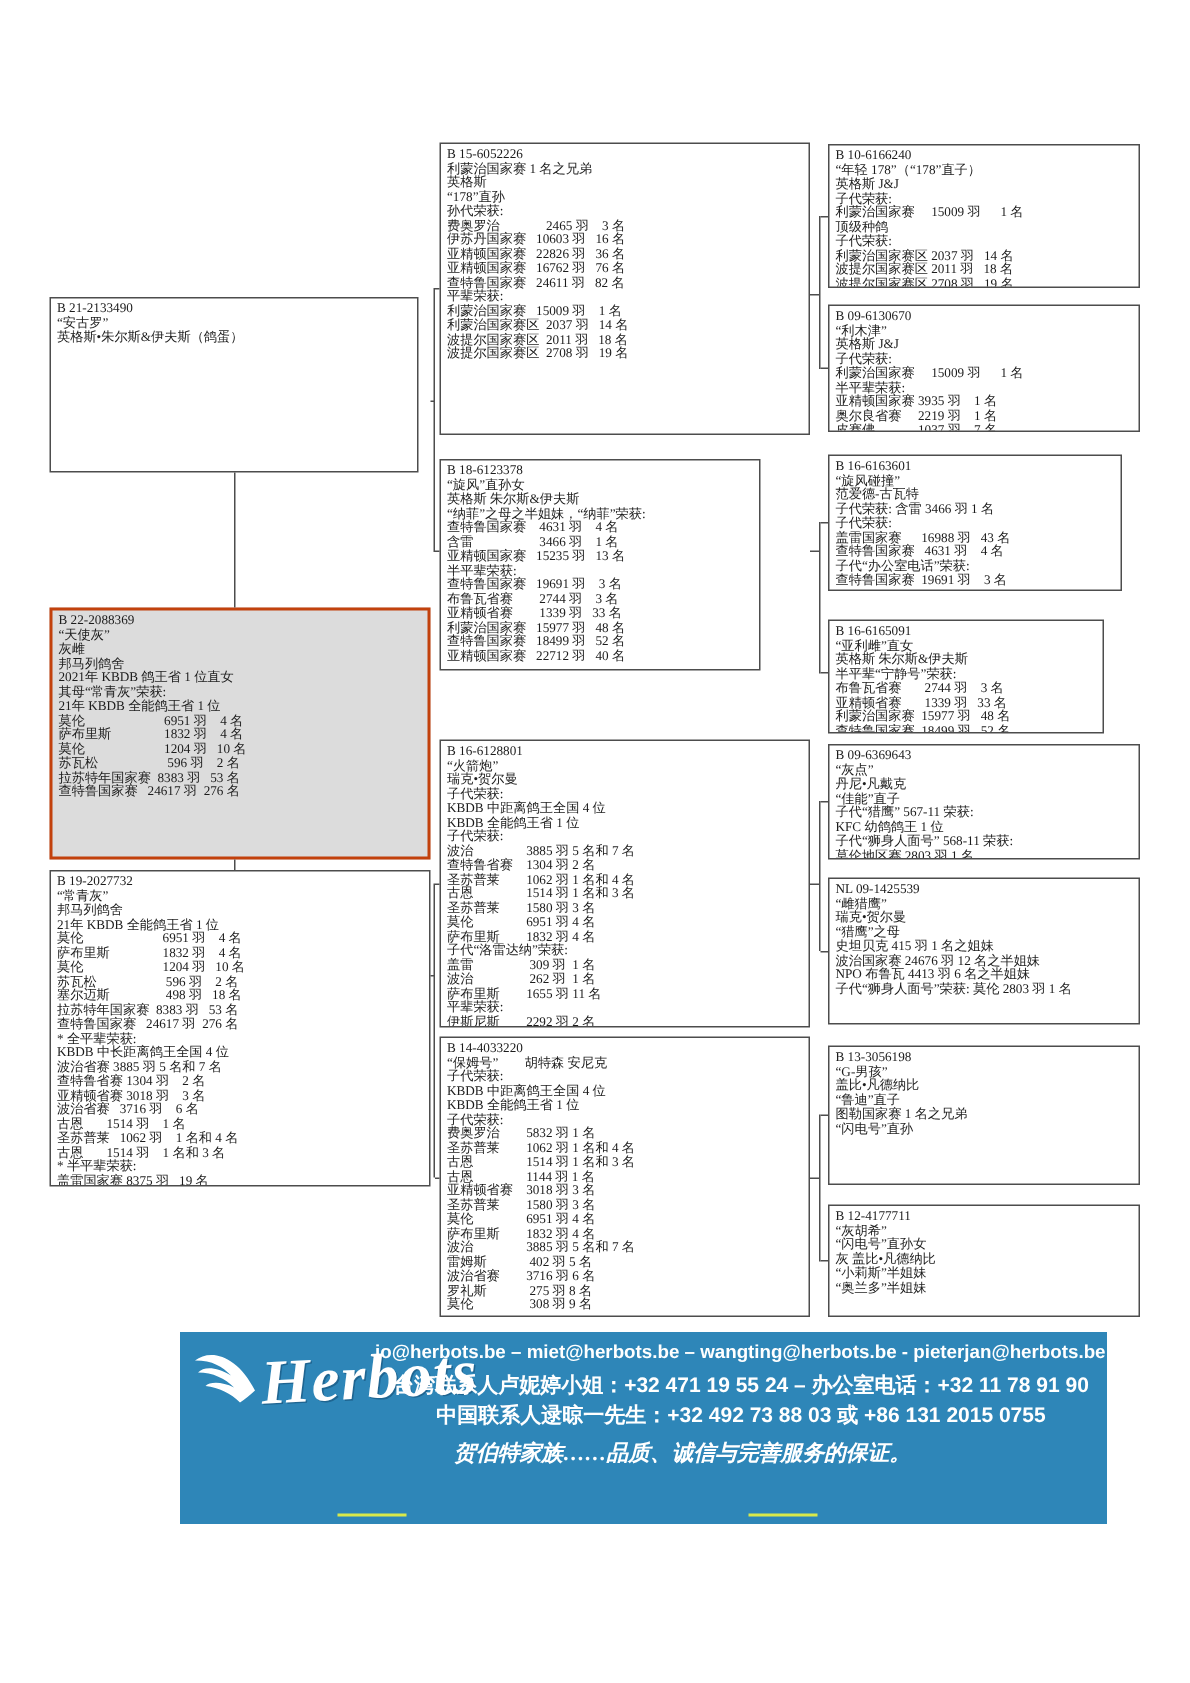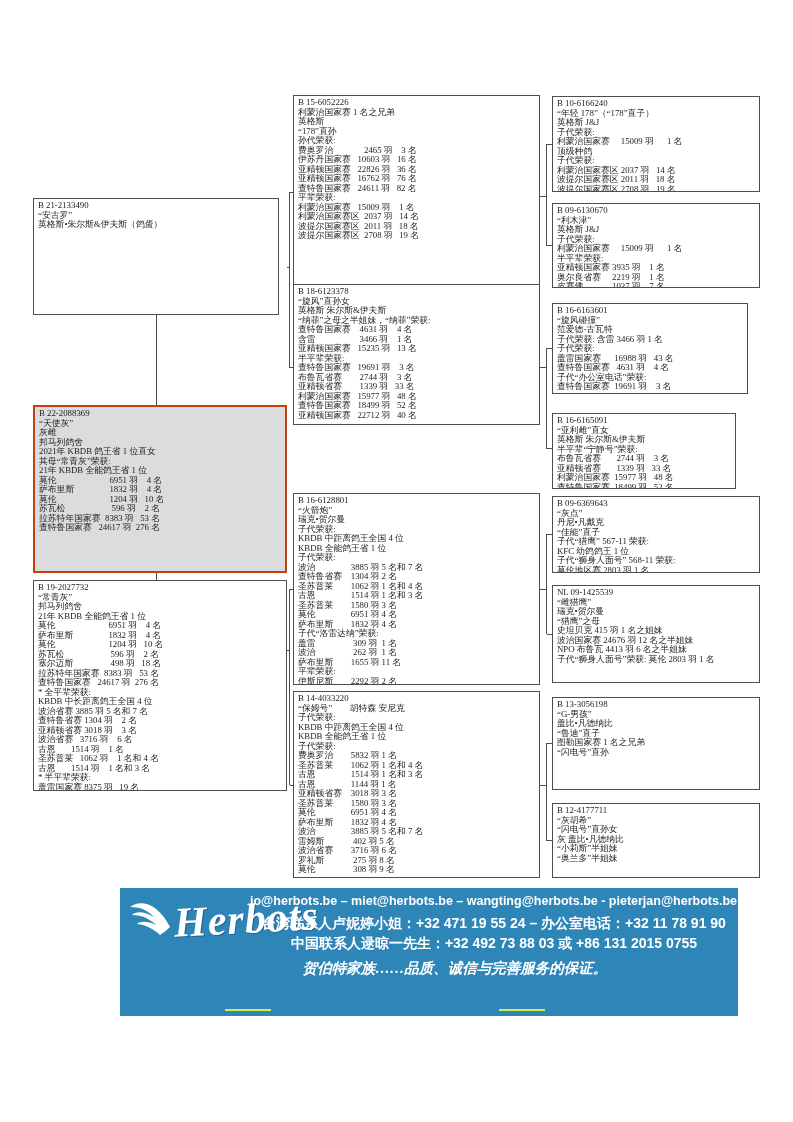--- a/index.html
+++ b/index.html
@@ -80,21 +80,21 @@
     <div class="ln">伊苏丹国家赛   10603 羽   16 名</div>
     <div class="ln">亚精顿国家赛   22826 羽   36 名</div>
     <div class="ln">亚精顿国家赛   16762 羽   76 名</div>
     <div class="ln">查特鲁国家赛   24611 羽   82 名</div>
     <div class="ln">平辈荣获:</div>
     <div class="ln">利蒙治国家赛   15009 羽    1 名</div>
     <div class="ln">利蒙治国家赛区  2037 羽   14 名</div>
     <div class="ln">波提尔国家赛区  2011 羽   18 名</div>
     <div class="ln">波提尔国家赛区  2708 羽   19 名</div>
   </div>
-<div class="box" style="left:293px;top:284px;width:247px;height:141px">
+<div class="box" style="left:293px;top:306px;width:214px;height:141px">
     <div class="ln">B 18-6123378</div>
     <div class="ln">“旋风”直孙女</div>
     <div class="ln">英格斯 朱尔斯&amp;伊夫斯</div>
     <div class="ln">“纳菲”之母之半姐妹，“纳菲”荣获:</div>
     <div class="ln">查特鲁国家赛    4631 羽    4 名</div>
     <div class="ln">含雷　　　　    3466 羽    1 名</div>
     <div class="ln">亚精顿国家赛   15235 羽   13 名</div>
     <div class="ln">半平辈荣获:</div>
     <div class="ln">查特鲁国家赛   19691 羽    3 名</div>
     <div class="ln">布鲁瓦省赛　    2744 羽    3 名</div>

